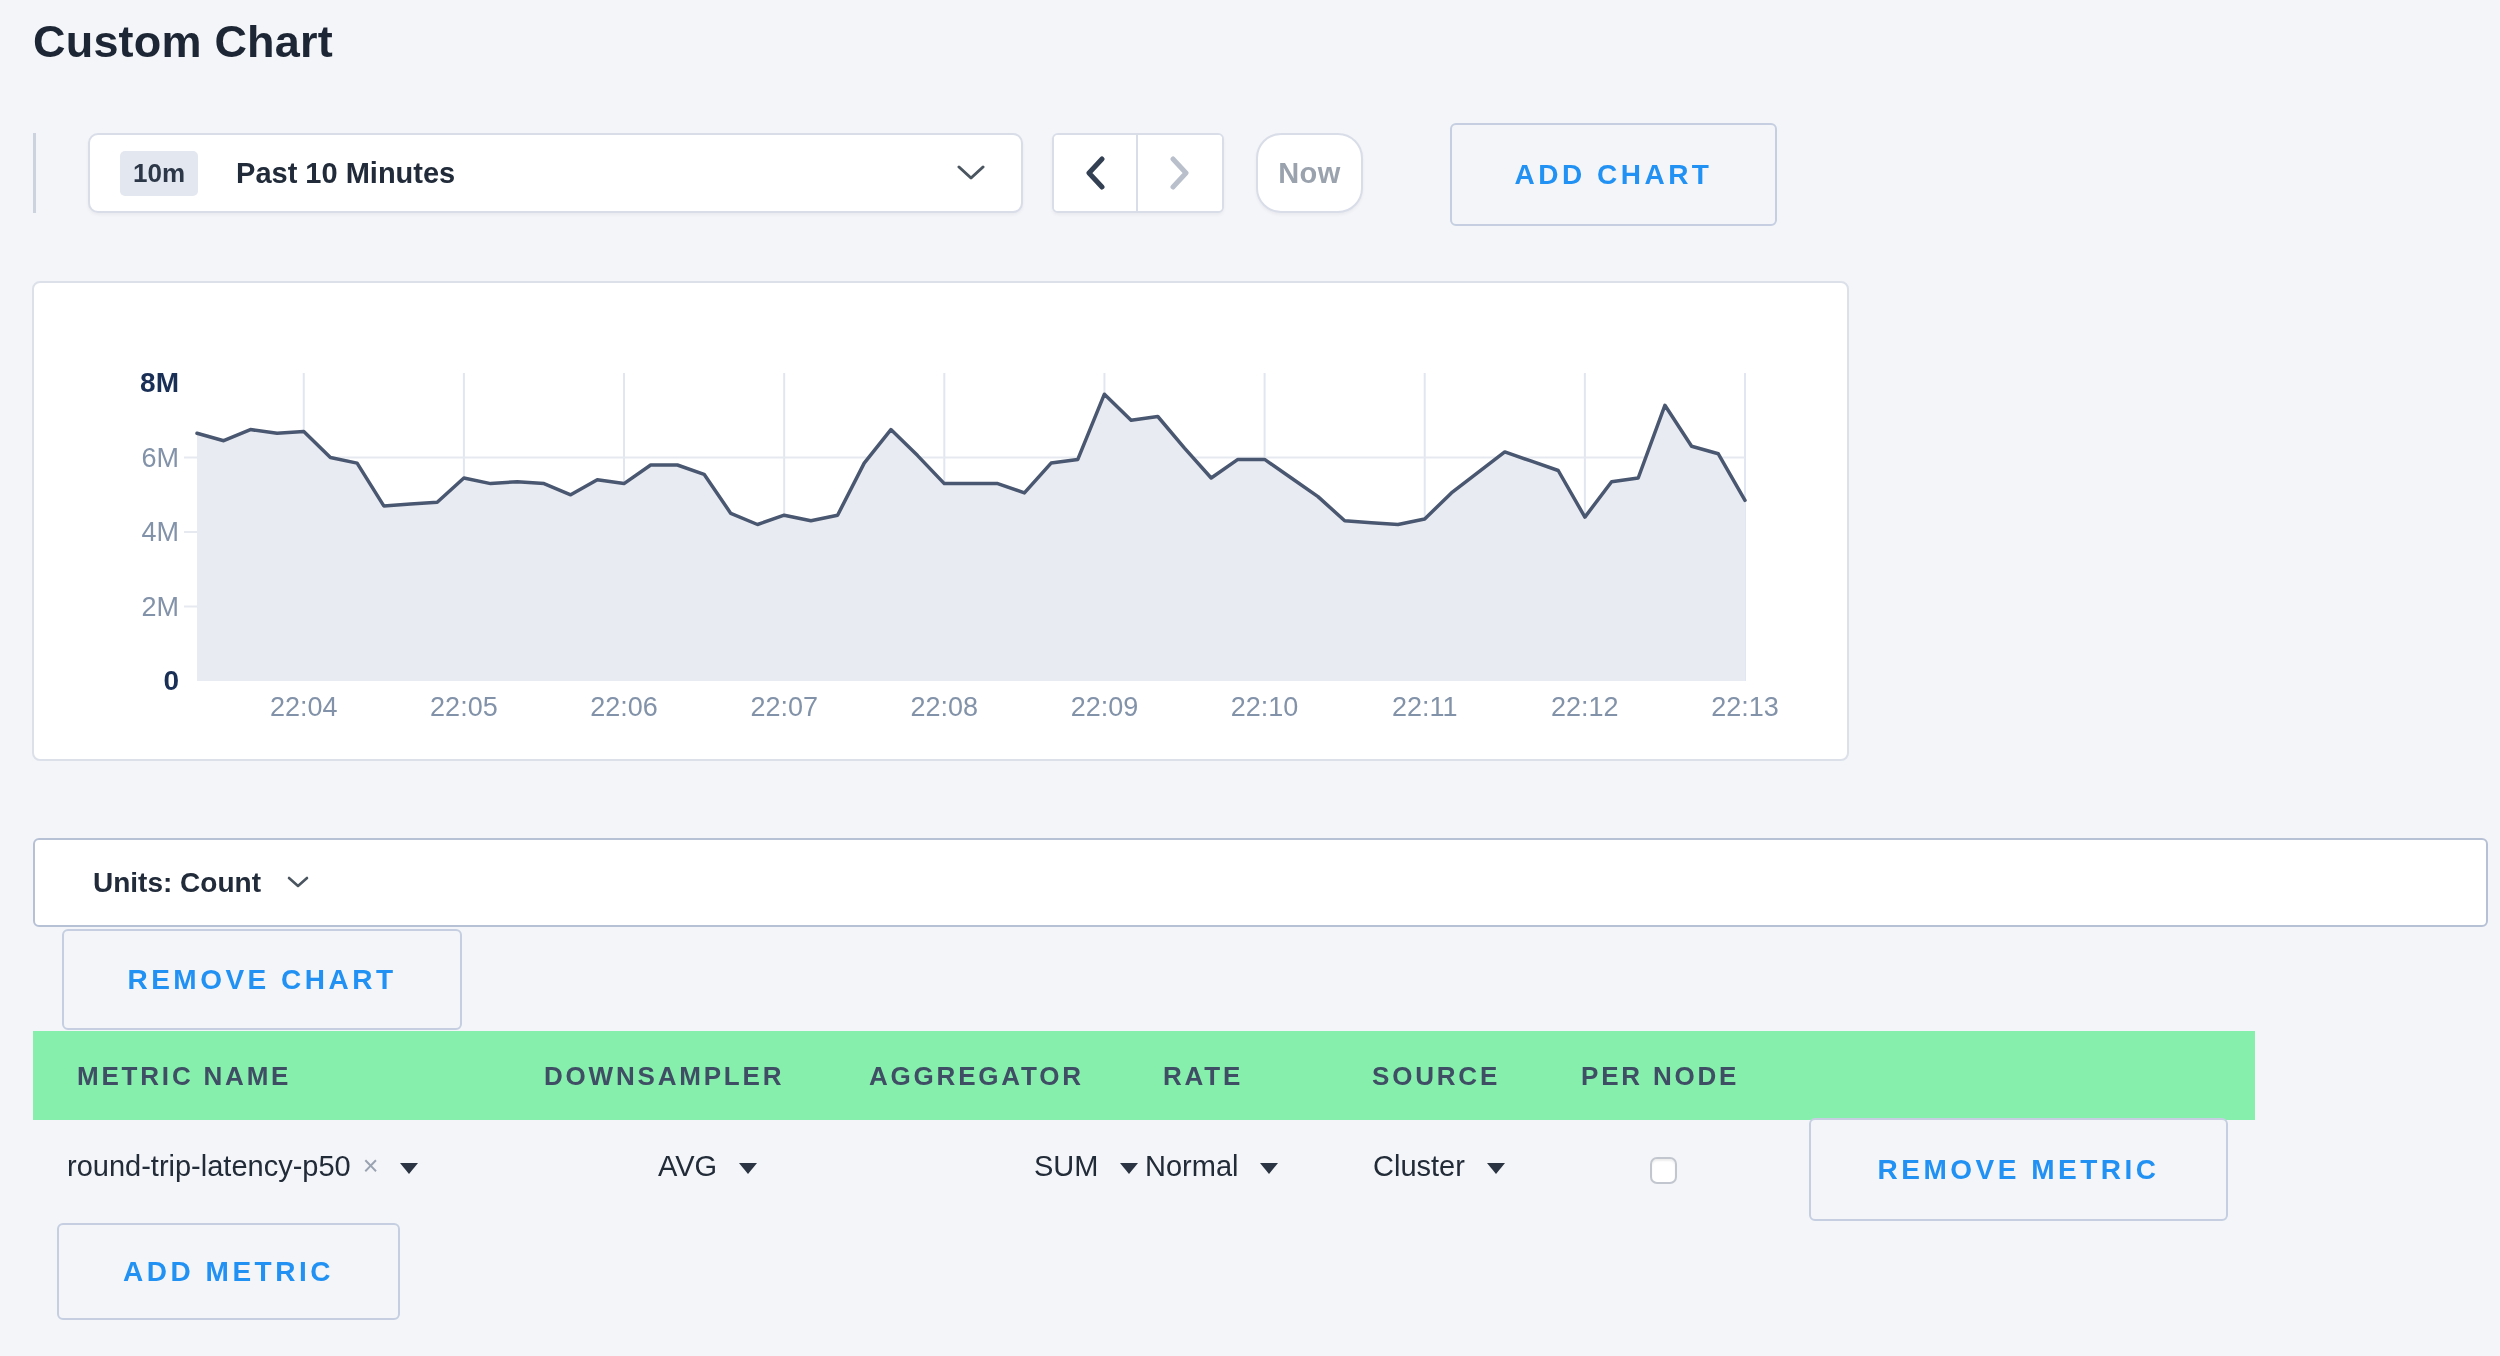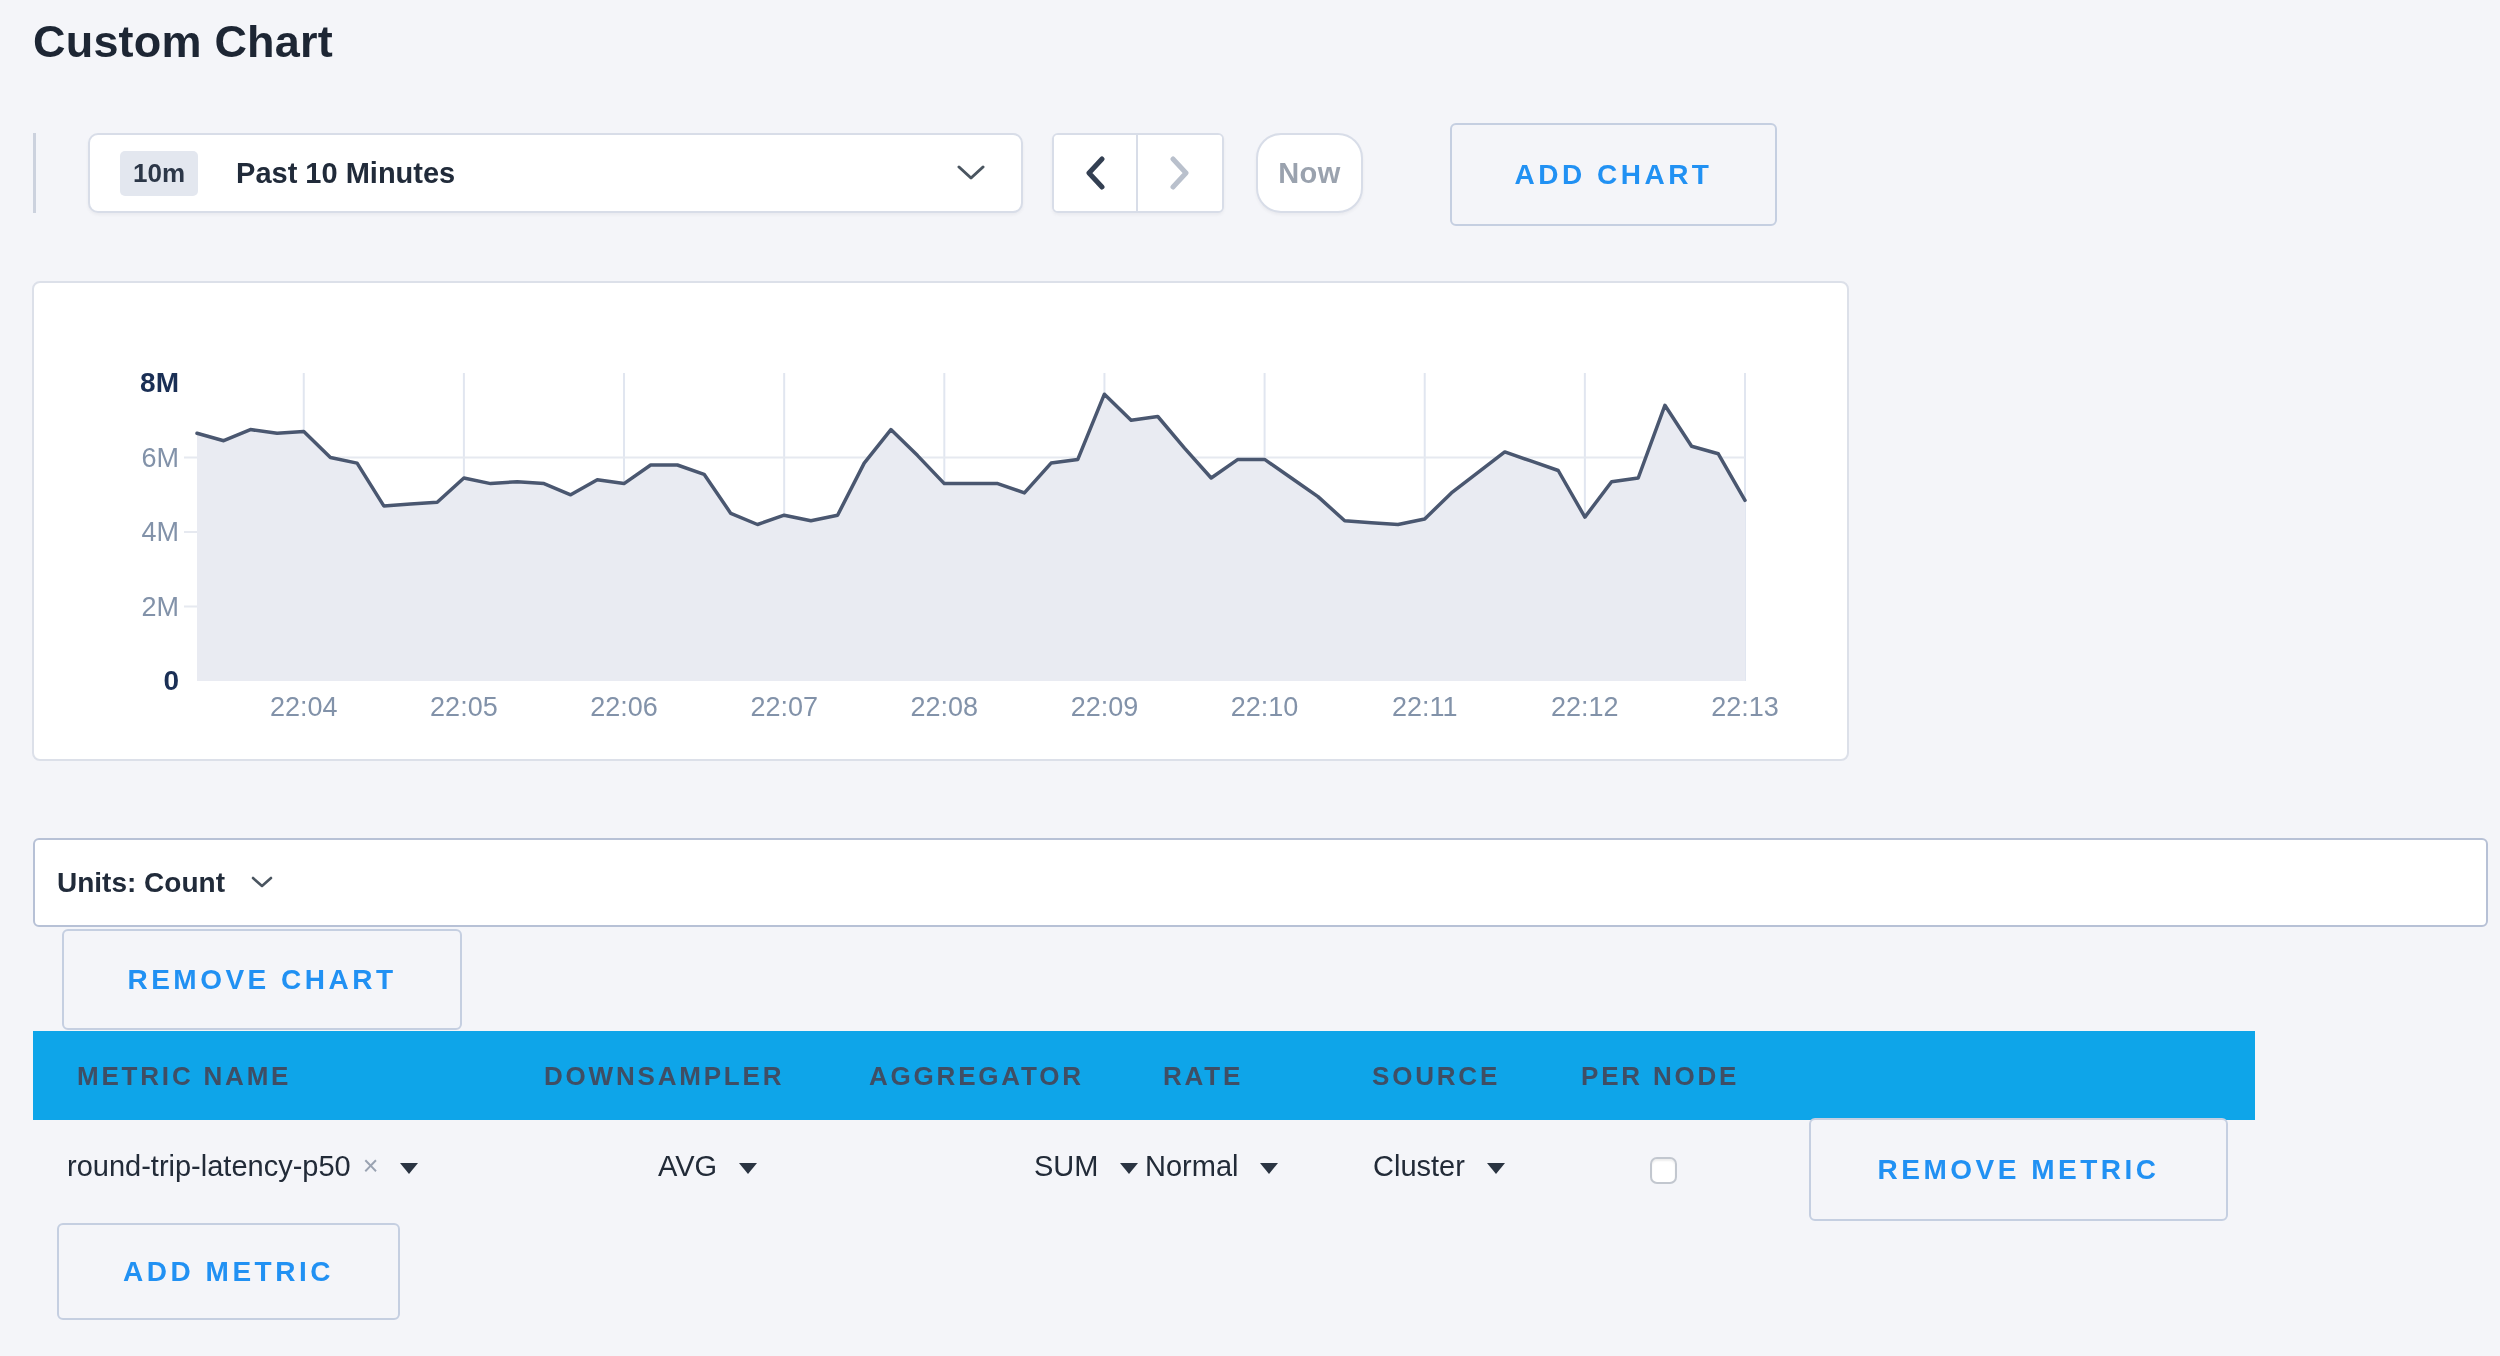--- a/index.html
+++ b/index.html
@@ -65,31 +65,31 @@
   .chart-card {
     position:absolute; left:32px; top:281px; width:1817px; height:480px;
     background:#fff; border:2px solid #dce0e9; border-radius:8px;
   }
   .chart-card svg { display:block; }
 
   
   .units-bar {
     position:absolute; left:33px; top:838px; width:2455px; height:89px;
     background:#fff; border:2px solid #b7c1d6; border-radius:6px;
-    display:flex; align-items:center; padding-left:22px; cursor:pointer;
+    display:flex; align-items:center; padding-left:58px; cursor:pointer;
   }
   .units-label { font-size:28px; font-weight:700; color:#212b3a; }
   .units-bar .chev { margin-left:26px; }
 
   .remove-chart-btn { position:absolute; left:62px; top:929px; width:400px; height:101px; }
 
   
   .thead {
     position:absolute; left:33px; top:1031px; width:2222px; height:89px;
-    background:#0ea5e9;
+    background:#86efac;
   }
   .thead span {
     position:absolute; top:50%; transform:translateY(-50%);
     font-size:26px; font-weight:700; letter-spacing:2.8px; color:#3f4e64; white-space:nowrap;
   }
   .thead span:nth-child(1){ left:44px; }
   .thead span:nth-child(2){ left:511px; }
   .thead span:nth-child(3){ left:836px; }
   .thead span:nth-child(4){ left:1130px; }
   .thead span:nth-child(5){ left:1339px; }

